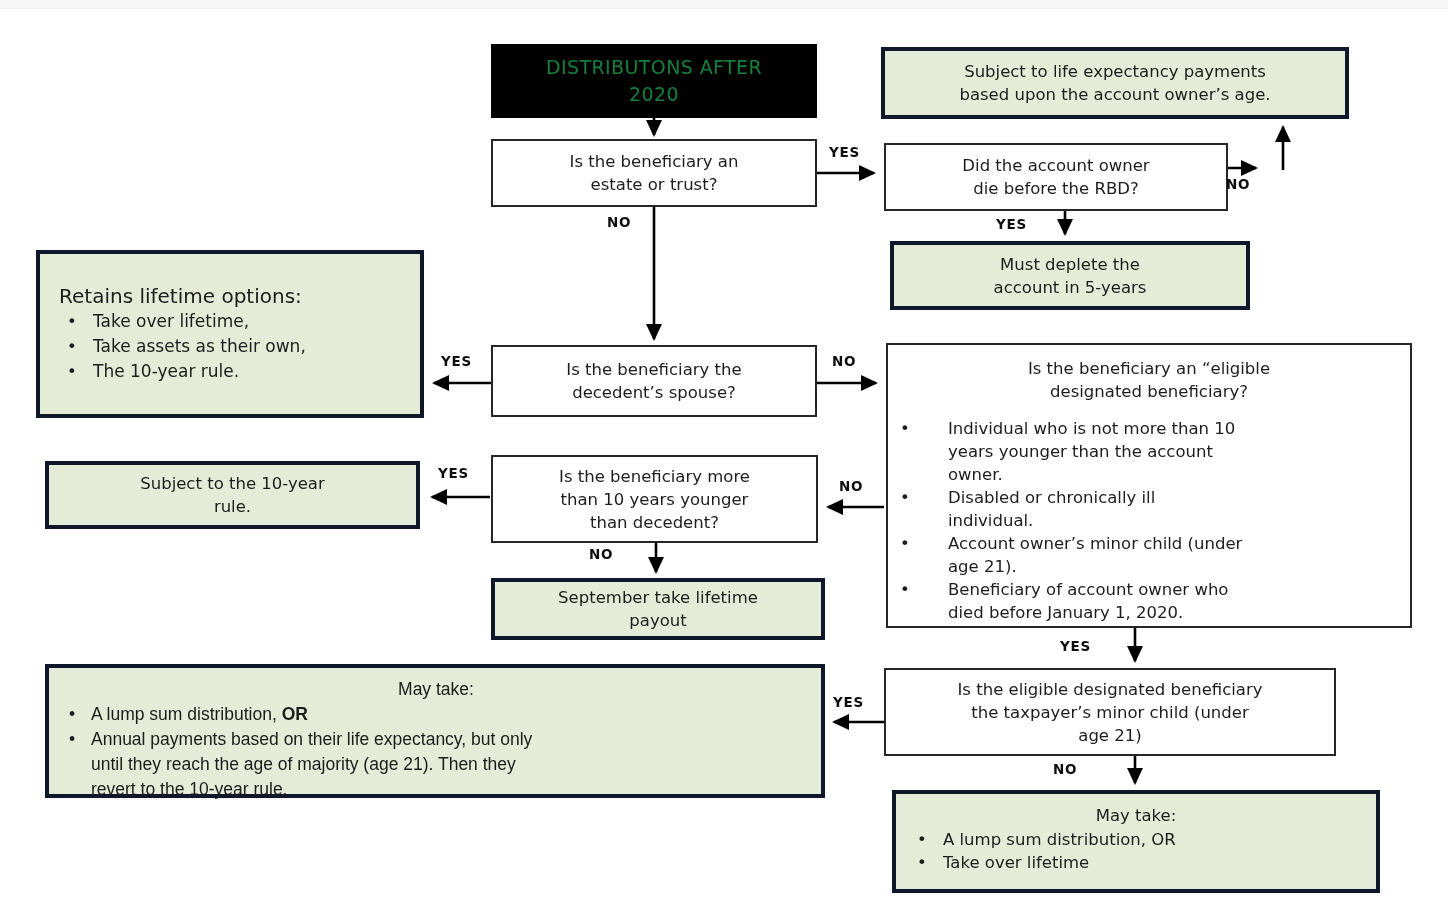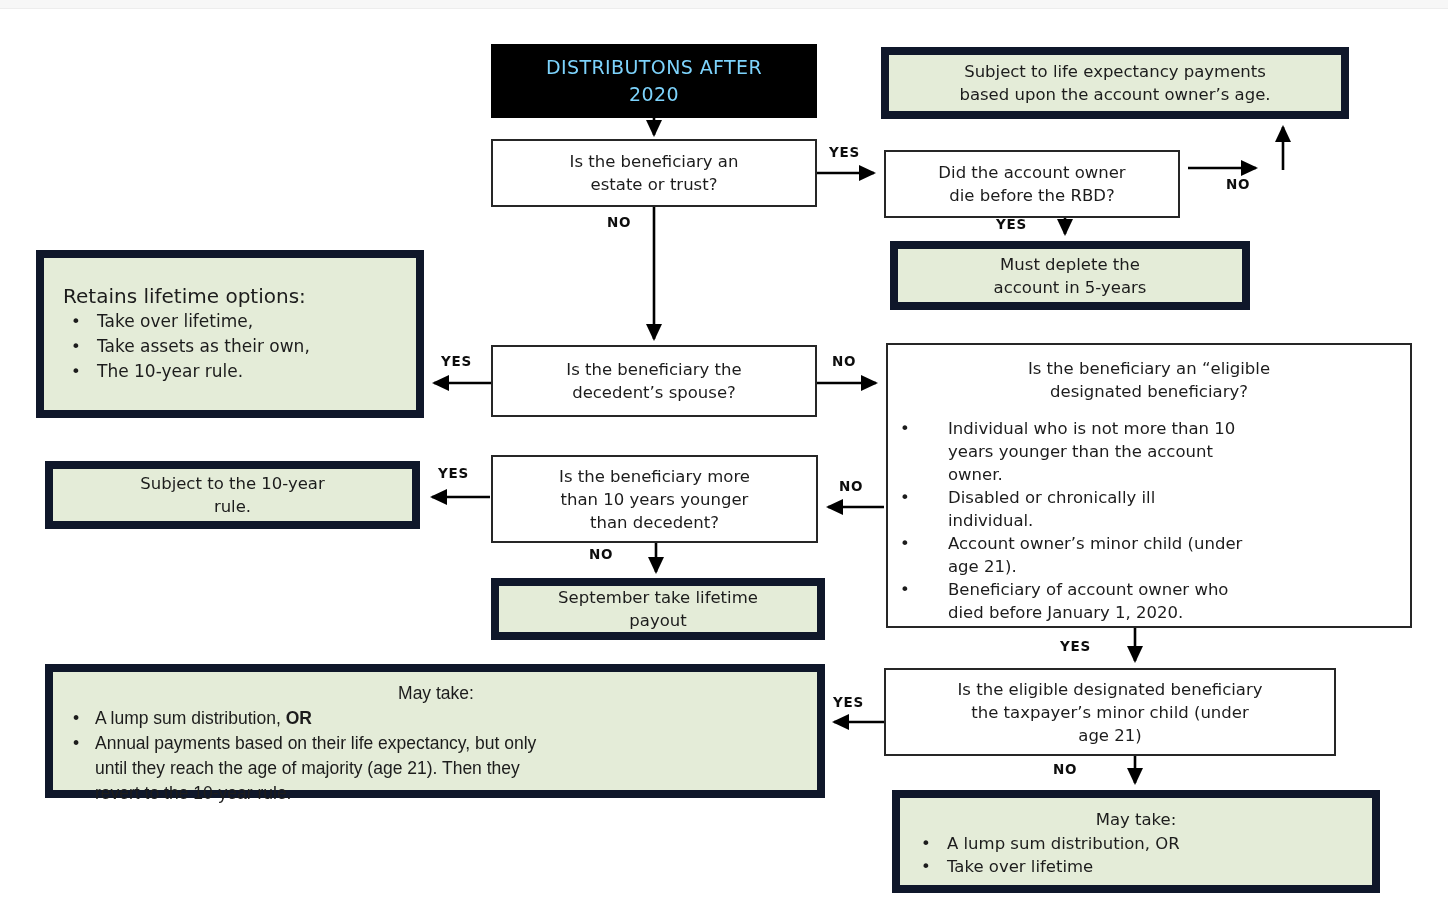--- a/index.html
+++ b/index.html
@@ -3,22 +3,22 @@
 <meta charset="utf-8">
 <style>
   html,body { margin:0; padding:0; background:#ffffff; }
   body { font-family:"DejaVu Sans", sans-serif; color:#1c1c1c; }
   .canvas { position:relative; width:1448px; height:910px; background:#ffffff; overflow:hidden; }
   .topbar { position:absolute; left:0; top:0; width:100%; height:9px; background:#f7f7f7; border-bottom:1px solid #ededed; box-sizing:border-box; }
 
   .node { position:absolute; box-sizing:border-box; display:flex; flex-direction:column;
           justify-content:center; align-items:center; }
   .white { background:#ffffff; border:2px solid #262626; }
-  .green { background:#e4ecd8; border:8px solid #0f172a; }
-  .black { background:#000000; color:#7dd3fc; }
+  .green { background:#e4ecd8; border:4px solid #0f172a; }
+  .black { background:#000000; color:#15803d; }
 
   .t  { font-size:16.5px; line-height:23px; text-align:center; white-space:pre-line; }
   .start-t { font-size:19px; line-height:27px; letter-spacing:0.4px; }
 
   ul.blist { list-style:none; margin:0; padding:0; }
   .blist li { display:flex; align-items:flex-start; }
   .dot { flex:none; }
   .dot::before { content:"\2022"; }
   .bt { white-space:pre-line; font-size:16.5px; line-height:23px; text-align:left; }
   .dot { font-size:16.5px; line-height:23px; }
@@ -91,21 +91,21 @@
   <div class="node green" style="left:881px;top:47px;width:468px;height:72px">
     <div class="t">Subject to life expectancy payments
 based upon the account owner’s age.</div>
   </div>
 
   <div class="node white" style="left:491px;top:139px;width:326px;height:68px">
     <div class="t">Is the beneficiary an
 estate or trust?</div>
   </div>
 
-  <div class="node white" style="left:884px;top:150px;width:296px;height:68px">
+  <div class="node white" style="left:884px;top:143px;width:344px;height:68px">
     <div class="t">Did the account owner
 die before the RBD?</div>
   </div>
 
   <div class="node green" style="left:890px;top:241px;width:360px;height:69px">
     <div class="t">Must deplete the
 account in 5-years</div>
   </div>
 
   <div class="node green node-f" style="left:36px;top:250px;width:388px;height:168px">

